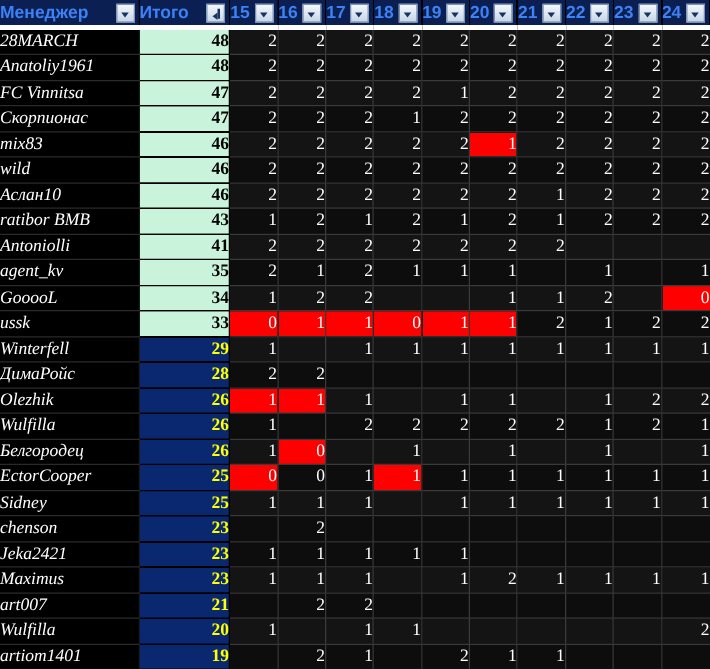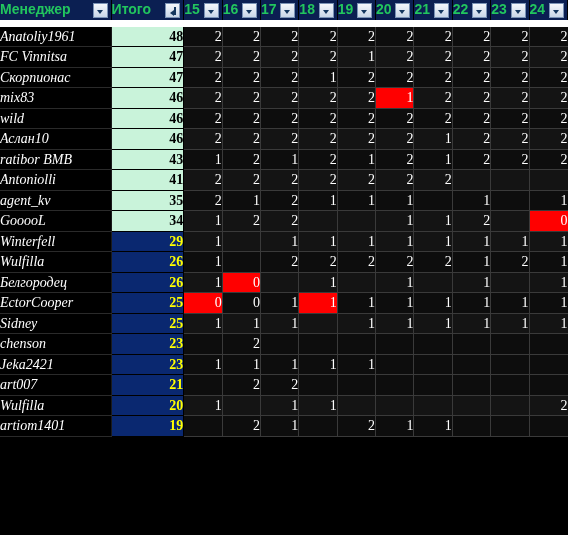--- a/index.html
+++ b/index.html
@@ -24,28 +24,28 @@
     height: 19.5px;
     line-height: 19.5px;
     font-size: 14px;
     overflow: hidden;
     white-space: nowrap;
   }
 
   
   thead th {
     background: #0b1f52;
-    color: #22c55e;
+    color: #3b82f6;
     font-family: "Liberation Sans", "DejaVu Sans", sans-serif;
     font-weight: bold;
     font-size: 13px;
     height: 21px;
     line-height: 21px;
     border-right: 1px solid #000;
-    border-bottom: 7px solid #ffffff;
+    border-bottom: 4px solid #ffffff;
     position: relative;
   }
   th.h-manager { text-align: left; padding-left: 5px; }
   th.h-total   { text-align: left; padding-left: 6px; }
   th.h-num     { text-align: left; padding-left: 5px; }
 
   .filter-btn {
     position: absolute;
     top: 3px;
     right: 3px;
@@ -216,20 +216,34 @@
       </th>
       <th class="h-num">
         <span>24</span>
         <span class="filter-btn">
             <span class="arw"></span>
           </span>
       </th>
     </tr>
   </thead>
   <tbody id="table-body">
+      <tr>
+        <td class="name">28MARCH</td>
+        <td class="total green">48</td>
+        <td class="val">2</td>
+        <td class="val">2</td>
+        <td class="val">2</td>
+        <td class="val">2</td>
+        <td class="val">2</td>
+        <td class="val">2</td>
+        <td class="val">2</td>
+        <td class="val">2</td>
+        <td class="val">2</td>
+        <td class="val last">2</td>
+      </tr>
       <tr class="alt">
         <td class="name">Anatoliy1961</td>
         <td class="total green">48</td>
         <td class="val">2</td>
         <td class="val">2</td>
         <td class="val">2</td>
         <td class="val">2</td>
         <td class="val">2</td>
         <td class="val">2</td>
         <td class="val">2</td>
@@ -356,33 +370,75 @@
         <td class="val">2</td>
         <td class="val">2</td>
         <td class="val"></td>
         <td class="val"></td>
         <td class="val">1</td>
         <td class="val">1</td>
         <td class="val">2</td>
         <td class="val"></td>
         <td class="val hot last">0</td>
       </tr>
+      <tr class="alt">
+        <td class="name">ussk</td>
+        <td class="total green">33</td>
+        <td class="val hot">0</td>
+        <td class="val hot">1</td>
+        <td class="val hot">1</td>
+        <td class="val hot">0</td>
+        <td class="val hot">1</td>
+        <td class="val hot">1</td>
+        <td class="val">2</td>
+        <td class="val">1</td>
+        <td class="val">2</td>
+        <td class="val last">2</td>
+      </tr>
       <tr>
         <td class="name">Winterfell</td>
         <td class="total blue">29</td>
         <td class="val">1</td>
         <td class="val"></td>
         <td class="val">1</td>
         <td class="val">1</td>
         <td class="val">1</td>
         <td class="val">1</td>
         <td class="val">1</td>
         <td class="val">1</td>
         <td class="val">1</td>
         <td class="val last">1</td>
+      </tr>
+      <tr class="alt">
+        <td class="name">ДимаРойс</td>
+        <td class="total blue">28</td>
+        <td class="val">2</td>
+        <td class="val">2</td>
+        <td class="val"></td>
+        <td class="val"></td>
+        <td class="val"></td>
+        <td class="val"></td>
+        <td class="val"></td>
+        <td class="val"></td>
+        <td class="val"></td>
+        <td class="val last"></td>
+      </tr>
+      <tr>
+        <td class="name">Olezhik</td>
+        <td class="total blue">26</td>
+        <td class="val hot">1</td>
+        <td class="val hot">1</td>
+        <td class="val">1</td>
+        <td class="val"></td>
+        <td class="val">1</td>
+        <td class="val">1</td>
+        <td class="val"></td>
+        <td class="val">1</td>
+        <td class="val">2</td>
+        <td class="val last">2</td>
       </tr>
       <tr class="alt">
         <td class="name">Wulfilla</td>
         <td class="total blue">26</td>
         <td class="val">1</td>
         <td class="val"></td>
         <td class="val">2</td>
         <td class="val">2</td>
         <td class="val">2</td>
         <td class="val">2</td>
@@ -454,20 +510,34 @@
         <td class="val">1</td>
         <td class="val">1</td>
         <td class="val">1</td>
         <td class="val">1</td>
         <td class="val"></td>
         <td class="val"></td>
         <td class="val"></td>
         <td class="val"></td>
         <td class="val last"></td>
       </tr>
+      <tr>
+        <td class="name">Maximus</td>
+        <td class="total blue">23</td>
+        <td class="val">1</td>
+        <td class="val">1</td>
+        <td class="val">1</td>
+        <td class="val"></td>
+        <td class="val">1</td>
+        <td class="val">2</td>
+        <td class="val">1</td>
+        <td class="val">1</td>
+        <td class="val">1</td>
+        <td class="val last">1</td>
+      </tr>
       <tr class="alt">
         <td class="name">art007</td>
         <td class="total blue">21</td>
         <td class="val"></td>
         <td class="val">2</td>
         <td class="val">2</td>
         <td class="val"></td>
         <td class="val"></td>
         <td class="val"></td>
         <td class="val"></td>

